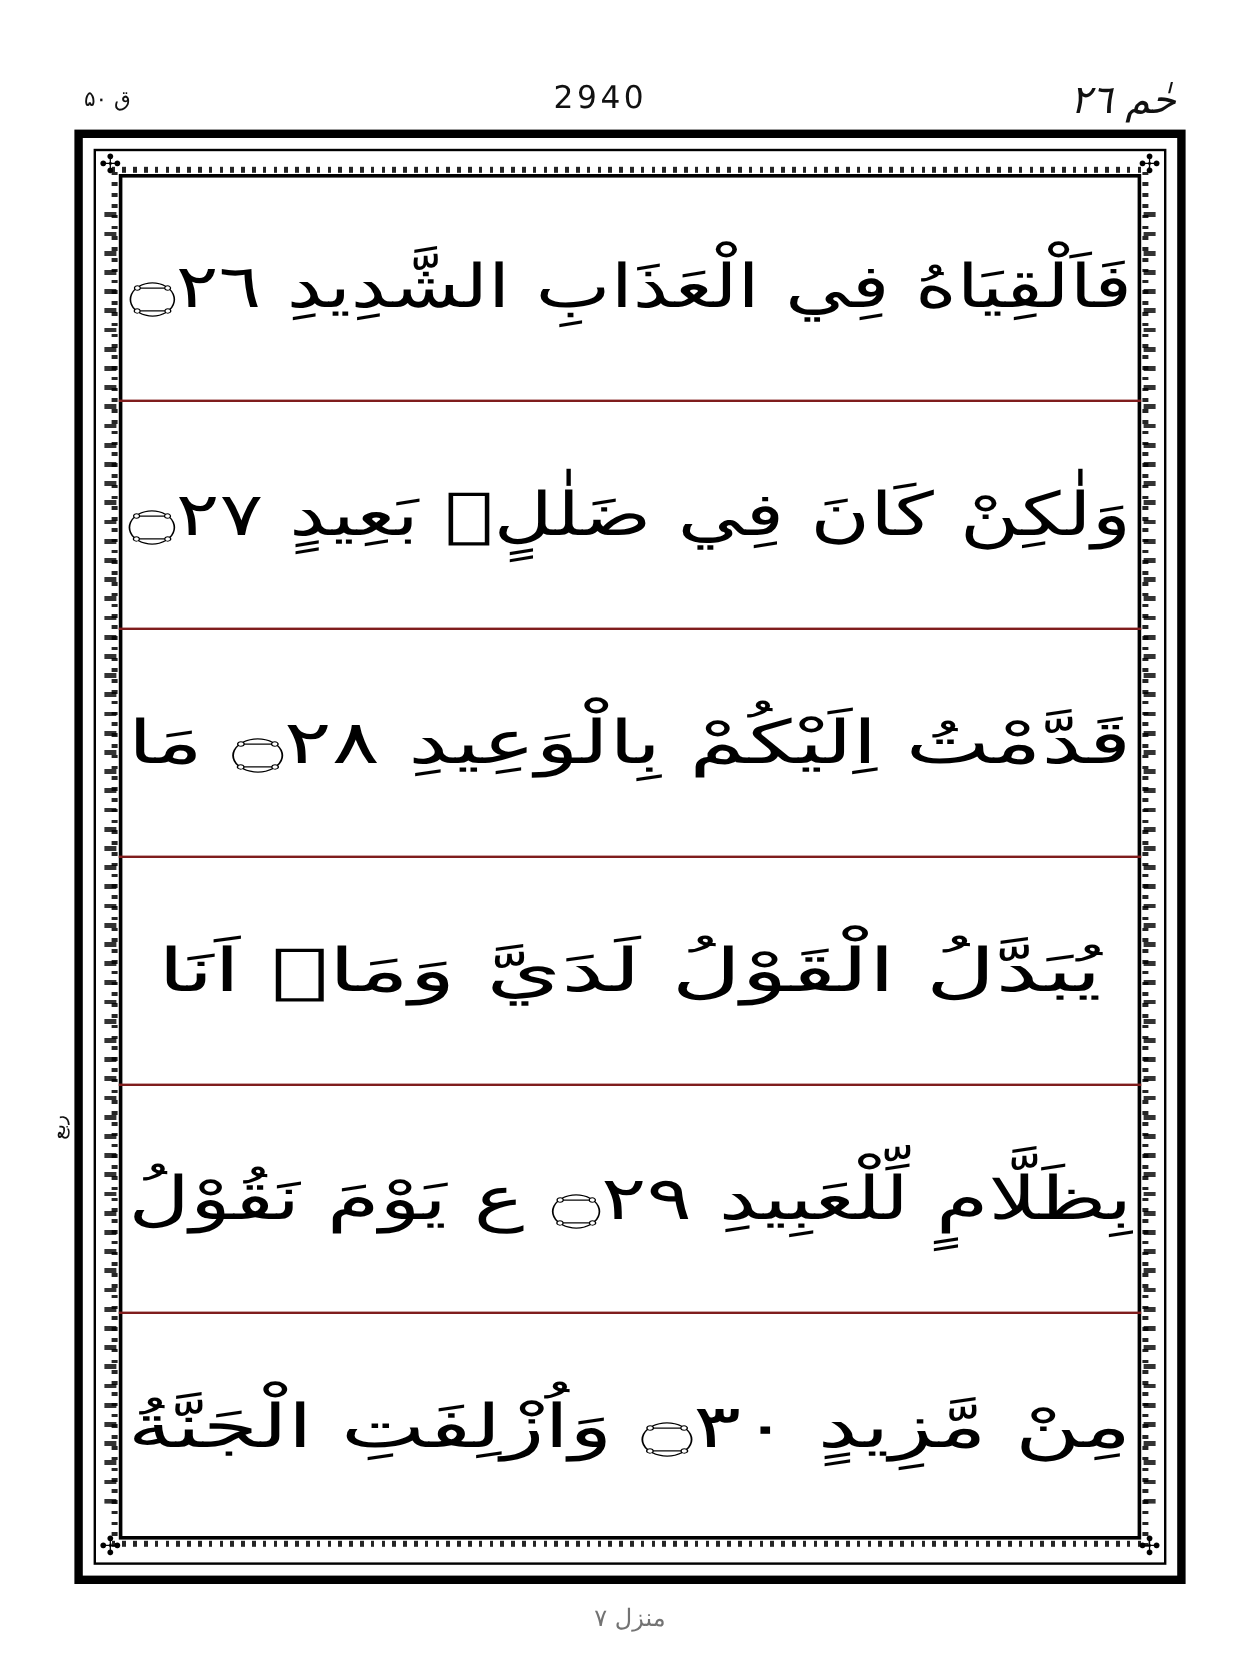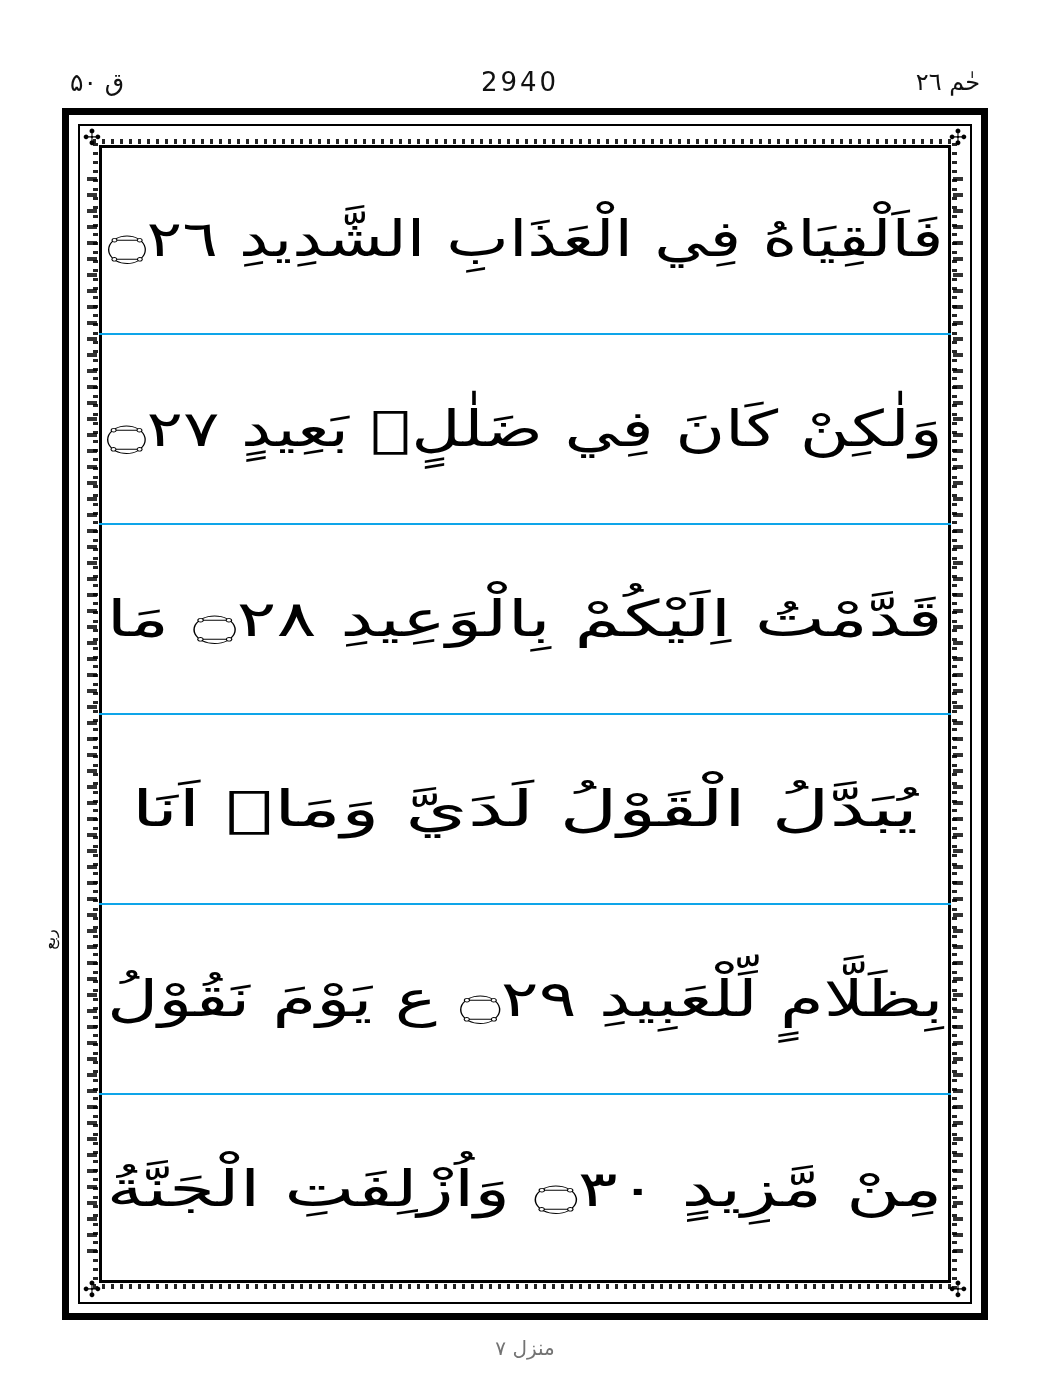--- a/index.html
+++ b/index.html
@@ -32,23 +32,23 @@
     justify-content: space-between;
     font-family: "DejaVu Sans", sans-serif;
   }
   .hdr-item {
     font-size: 24px;
     color: #111;
     white-space: nowrap;
     direction: rtl;
     letter-spacing: 1px;
   }
-  .hdr-left  { font-size: 25px; }
+  .hdr-left  { font-size: 18px; }
   .hdr-center{ font-size: 26px; letter-spacing: 3px; }
-  .hdr-right { font-size: 24px; }
+  .hdr-right { font-size: 33px; font-style: italic; }
 
   
   .frame-outer {
     position: absolute;
     left: 62px;
     top: 108px;
     width: 926px;
     height: 1212px;
     border: 7px solid #000;
     box-sizing: border-box;
@@ -125,21 +125,21 @@
     position: absolute;
     left: 30px;
     top: 30px;
     right: 30px;
     bottom: 30px;
     display: flex;
     flex-direction: column;
   }
   .aya-line {
     flex: 1 1 0;
-    border-bottom: 2px solid #0ea5e9;
+    border-bottom: 2px solid #7f1d1d;
     display: flex;
     align-items: center;
     justify-content: center;
     direction: rtl;
     overflow: hidden;
     padding: 0 8px;
     box-sizing: border-box;
   }
   .aya-line:last-child { border-bottom: none; }
   .aya-text {

